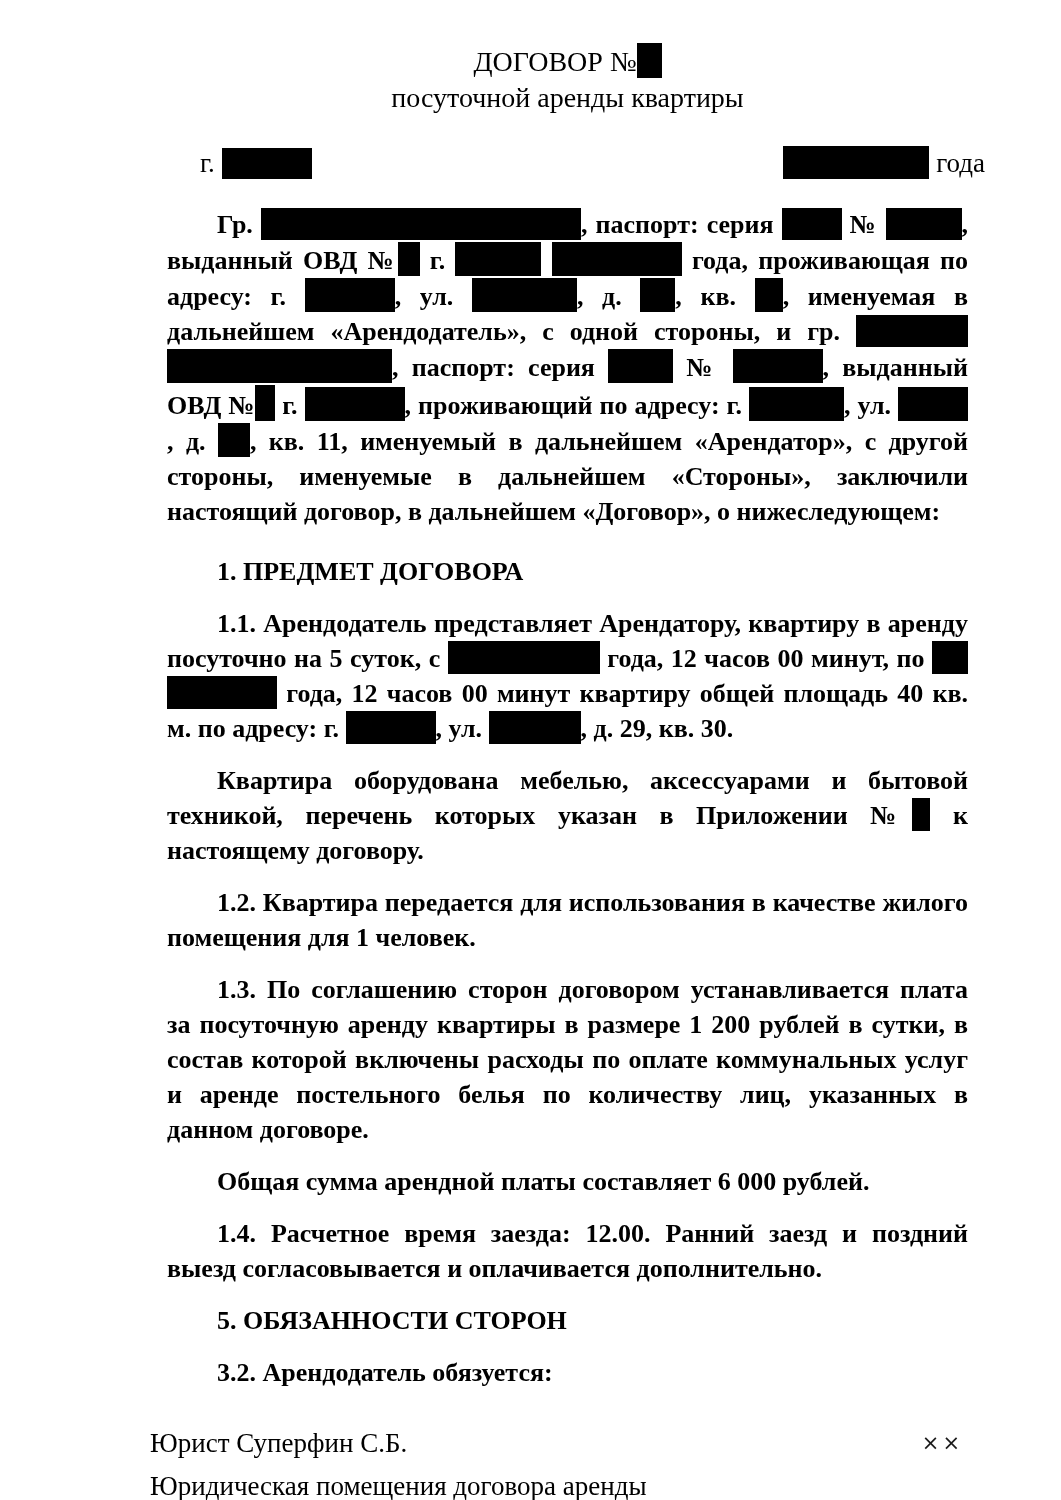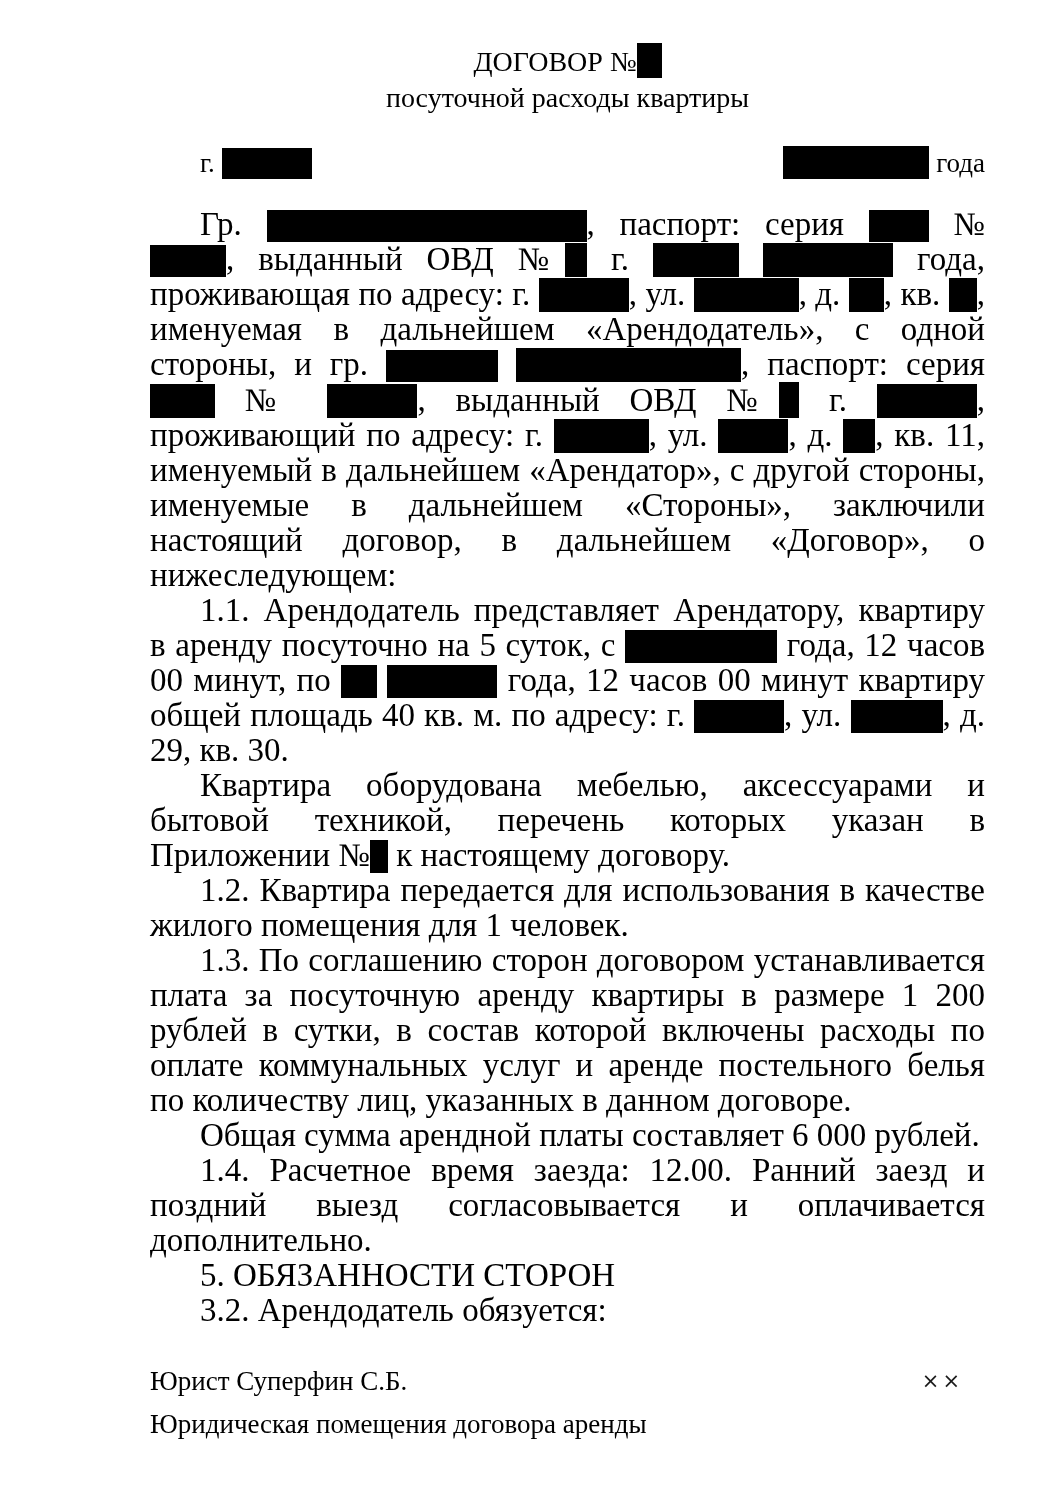--- a/index.html
+++ b/index.html
@@ -38,25 +38,26 @@
     font-size: 27px;
     line-height: 35px;
   }
   .date-row .left-part {
     padding-left: 50px;
   }
   .body-block {
     margin-top: 26px;
   }
   .para {
-    margin: 0;
-    font-size: 33px;
+    margin: 17px;
+    font-size: 26px;
     line-height: 35px;
     text-align: justify;
     text-indent: 50px;
+    font-weight: bold;
   }
   .para.gap-above {
     margin-top: 25px;
   }
   .redact {
     display: inline-block;
     background: #000000;
     vertical-align: -7px;
   }
   .footer-block {
@@ -79,30 +80,31 @@
     cursor: default;
   }
 </style>
 </head>
 <body>
 
 <div class="page">
 
   <div class="title-block">
     <div class="title-line">ДОГОВОР №<span class="redact" style="width: 25px; height: 35px;"></span></div>
-    <div class="subtitle-line">посуточной расходы квартиры</div>
+    <div class="subtitle-line">посуточной аренды квартиры</div>
   </div>
 
   <div class="date-row">
     <span class="left-part">г. <span class="redact" style="width: 90px; height: 31px;"></span></span>
     <span class="right-part"><span class="redact" style="width: 146px; height: 33px;"></span> года</span>
   </div>
 
   <div class="body-block">
     <p class="para">Гр. <span class="redact" style="width: 320px; height: 32px;"></span>, паспорт: серия <span class="redact" style="width: 60px; height: 32px;"></span> № <span class="redact" style="width: 76px; height: 32px;"></span>, выданный ОВД №<span class="redact" style="width: 22px; height: 34px;"></span> г. <span class="redact" style="width: 86px; height: 34px;"></span> <span class="redact" style="width: 130px; height: 34px;"></span> года, проживающая по адресу: г. <span class="redact" style="width: 90px; height: 34px;"></span>, ул. <span class="redact" style="width: 105px; height: 34px;"></span>, д. <span class="redact" style="width: 35px; height: 34px;"></span>, кв. <span class="redact" style="width: 28px; height: 34px;"></span>, именуемая в дальнейшем «Арендодатель», с одной стороны, и гр. <span class="redact" style="width: 112px; height: 32px;"></span> <span class="redact" style="width: 225px; height: 34px;"></span>, паспорт: серия <span class="redact" style="width: 65px; height: 34px;"></span> № <span class="redact" style="width: 90px; height: 34px;"></span>, выданный ОВД №<span class="redact" style="width: 20px; height: 36px;"></span> г. <span class="redact" style="width: 100px; height: 34px;"></span>, проживающий по адресу: г. <span class="redact" style="width: 95px; height: 34px;"></span>, ул. <span class="redact" style="width: 70px; height: 34px;"></span>, д. <span class="redact" style="width: 32px; height: 34px;"></span>, кв. 11, именуемый в дальнейшем «Арендатор», с другой стороны, именуемые в дальнейшем «Стороны», заключили настоящий договор, в дальнейшем «Договор», о нижеследующем:</p>
+    <p class="para gap-above">1. ПРЕДМЕТ ДОГОВОРА</p>
     <p class="para">1.1. Арендодатель представляет Арендатору, квартиру в аренду посуточно на 5 суток, с <span class="redact" style="width: 152px; height: 33px;"></span> года, 12 часов 00 минут, по <span class="redact" style="width: 36px; height: 33px;"></span> <span class="redact" style="width: 110px; height: 33px;"></span> года, 12 часов 00 минут квартиру общей площадь 40 кв. м. по адресу: г. <span class="redact" style="width: 90px; height: 33px;"></span>, ул. <span class="redact" style="width: 92px; height: 33px;"></span>, д. 29, кв. 30.</p>
     <p class="para">Квартира оборудована мебелью, аксессуарами и бытовой техникой, перечень которых указан в Приложении №<span class="redact" style="width: 18px; height: 33px;"></span> к настоящему договору.</p>
     <p class="para">1.2. Квартира передается для использования в качестве жилого помещения для 1 человек.</p>
     <p class="para">1.3. По соглашению сторон договором устанавливается плата за посуточную аренду квартиры в размере 1 200 рублей в сутки, в состав которой включены расходы по оплате коммунальных услуг и аренде постельного белья по количеству лиц, указанных в данном договоре.</p>
     <p class="para">Общая сумма арендной платы составляет 6 000 рублей.</p>
     <p class="para">1.4. Расчетное время заезда: 12.00. Ранний заезд и поздний выезд согласовывается и оплачивается дополнительно.</p>
     <p class="para">5. ОБЯЗАННОСТИ СТОРОН</p>
     <p class="para">3.2. Арендодатель обязуется:</p>
   </div>
 

